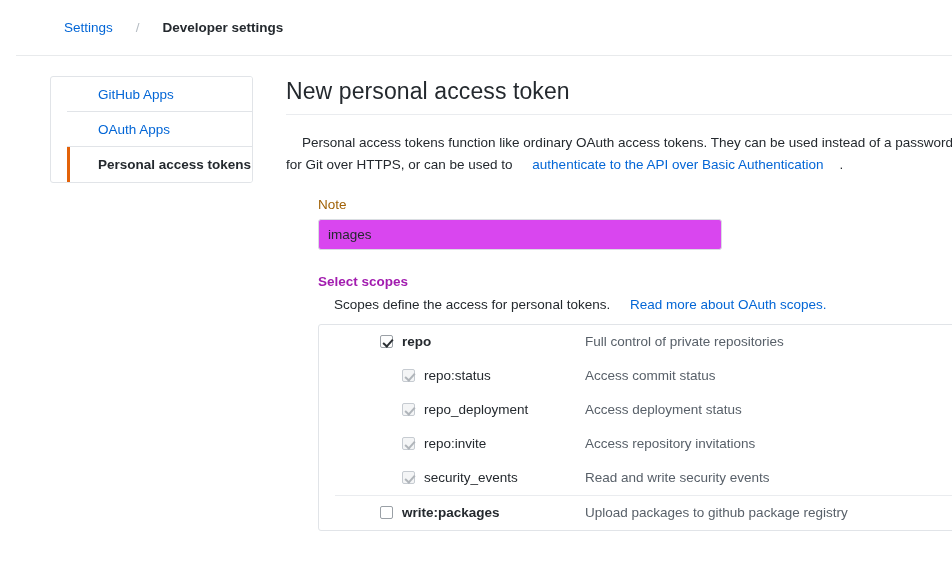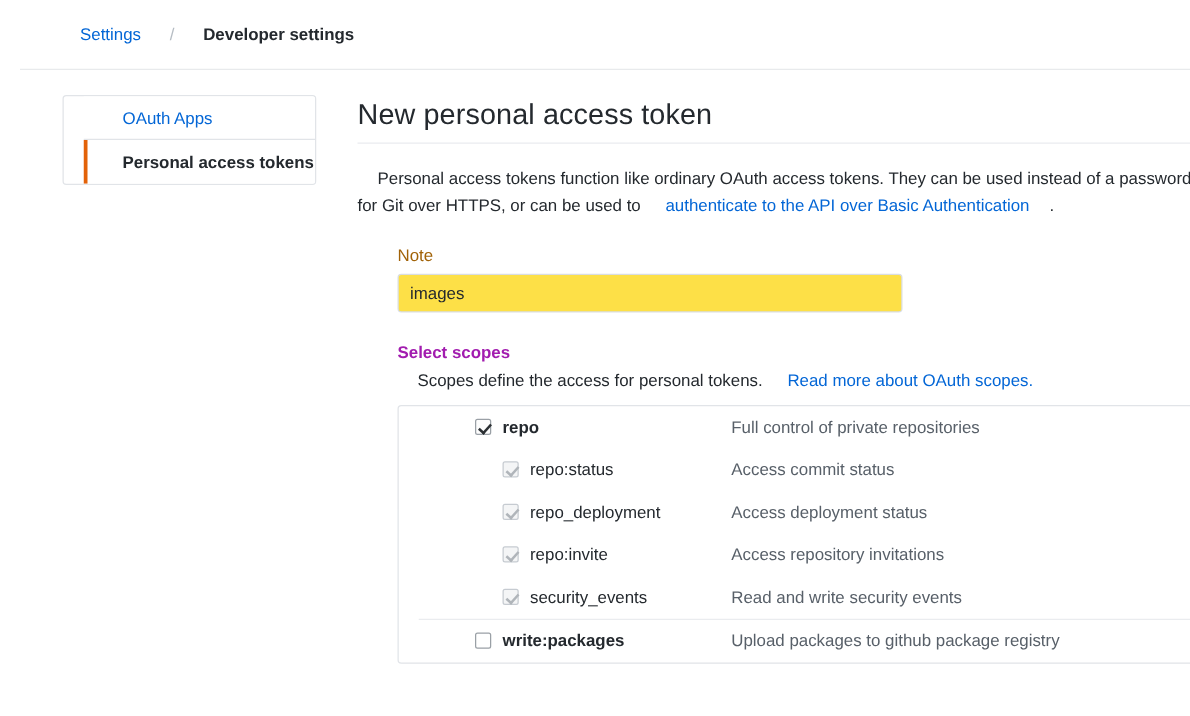--- a/index.html
+++ b/index.html
@@ -117,21 +117,21 @@
   }
   .note-input {
     width: 404px;
     height: 31px;
     border: 1px solid #d9dde1;
     border-radius: 3px;
     padding: 0 9px;
     font-size: 13.5px;
     font-family: "Liberation Sans", sans-serif;
     color: #24292e;
-    background: #fde047;
+    background: #d946ef;
     outline: none;
     display: block;
   }
   .field-help {
     font-size: 12px;
     color: #6a737d;
     margin-top: 6px;
   }
 
   .section-gap { margin-top: 24px; }
@@ -223,20 +223,23 @@
     <a class="crumb-link">Settings</a>
     <span class="crumb-sep">/</span>
     <span class="crumb-current">Developer settings</span>
   </div>
 </div>
 
 <div class="layout">
 
   <nav class="sidebar">
     <div class="side-item">
+      <span>GitHub Apps</span>
+    </div>
+    <div class="side-item">
       <span>OAuth Apps</span>
     </div>
     <div class="side-item selected">
       <span>Personal access tokens</span>
     </div>
   </nav>
 
   <main class="content">
 
     <h1 class="page-title">New personal access token</h1>

